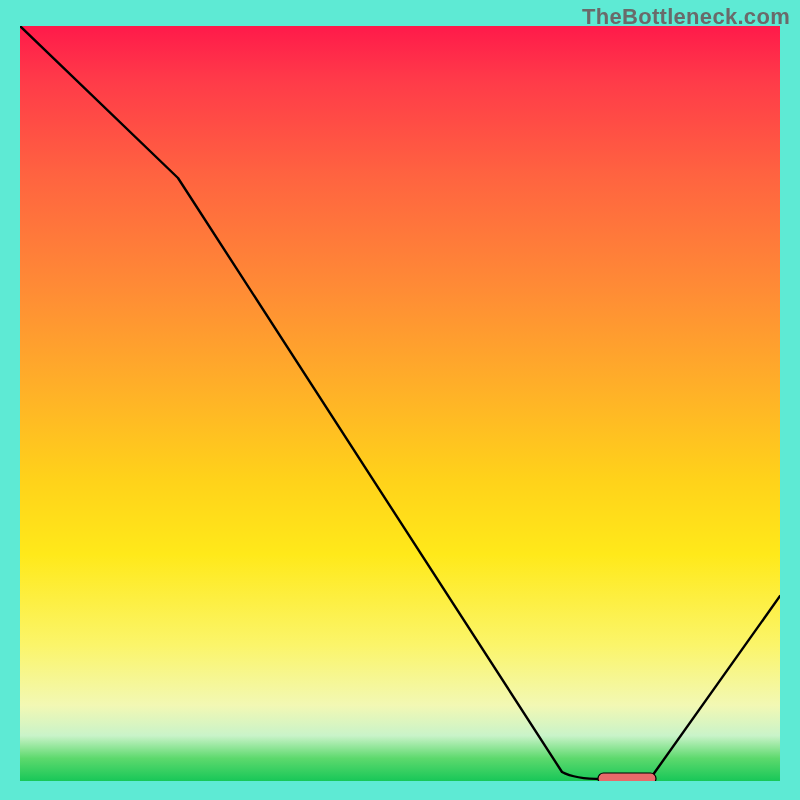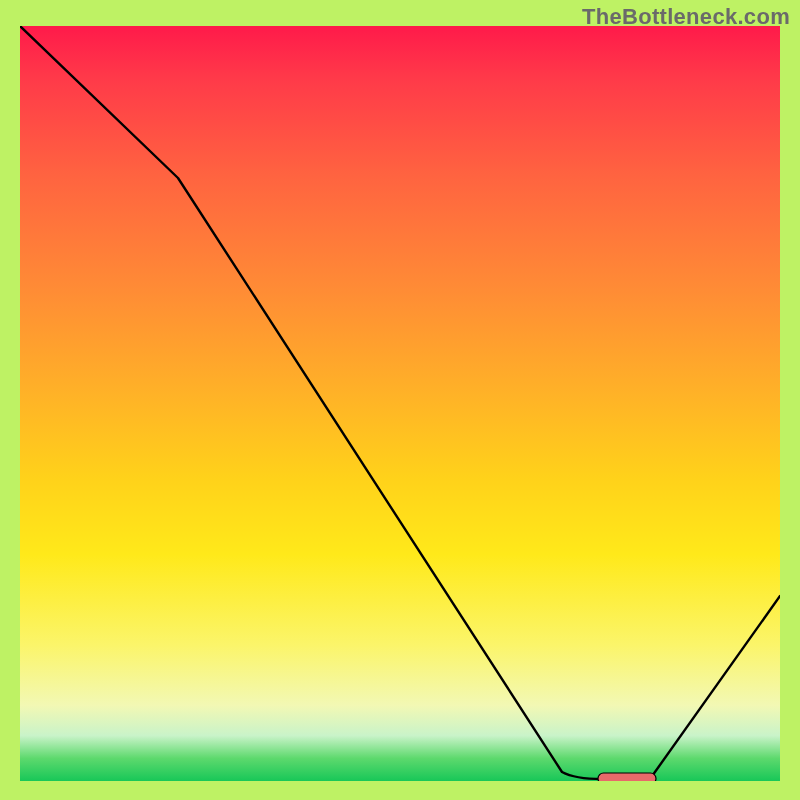--- a/index.html
+++ b/index.html
@@ -7,21 +7,21 @@
     padding: 0;
     width: 800px;
     height: 800px;
     background: #000;
     font-family: Arial, Helvetica, sans-serif;
   }
   .frame {
     position: relative;
     width: 800px;
     height: 800px;
-    background: #bef264;
+    background: #5eead4;
   }
   .watermark {
     position: absolute;
     top: 4px;
     right: 10px;
     color: #6a6a6a;
     font-size: 22px;
     font-weight: 600;
     letter-spacing: 0.3px;
   }

